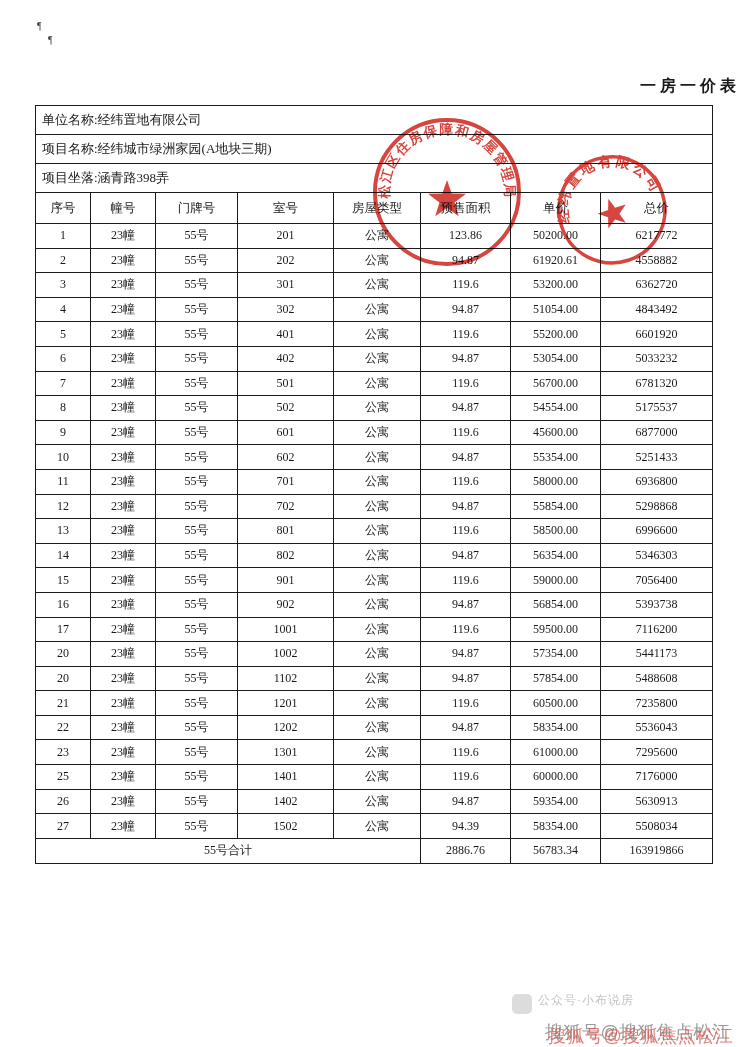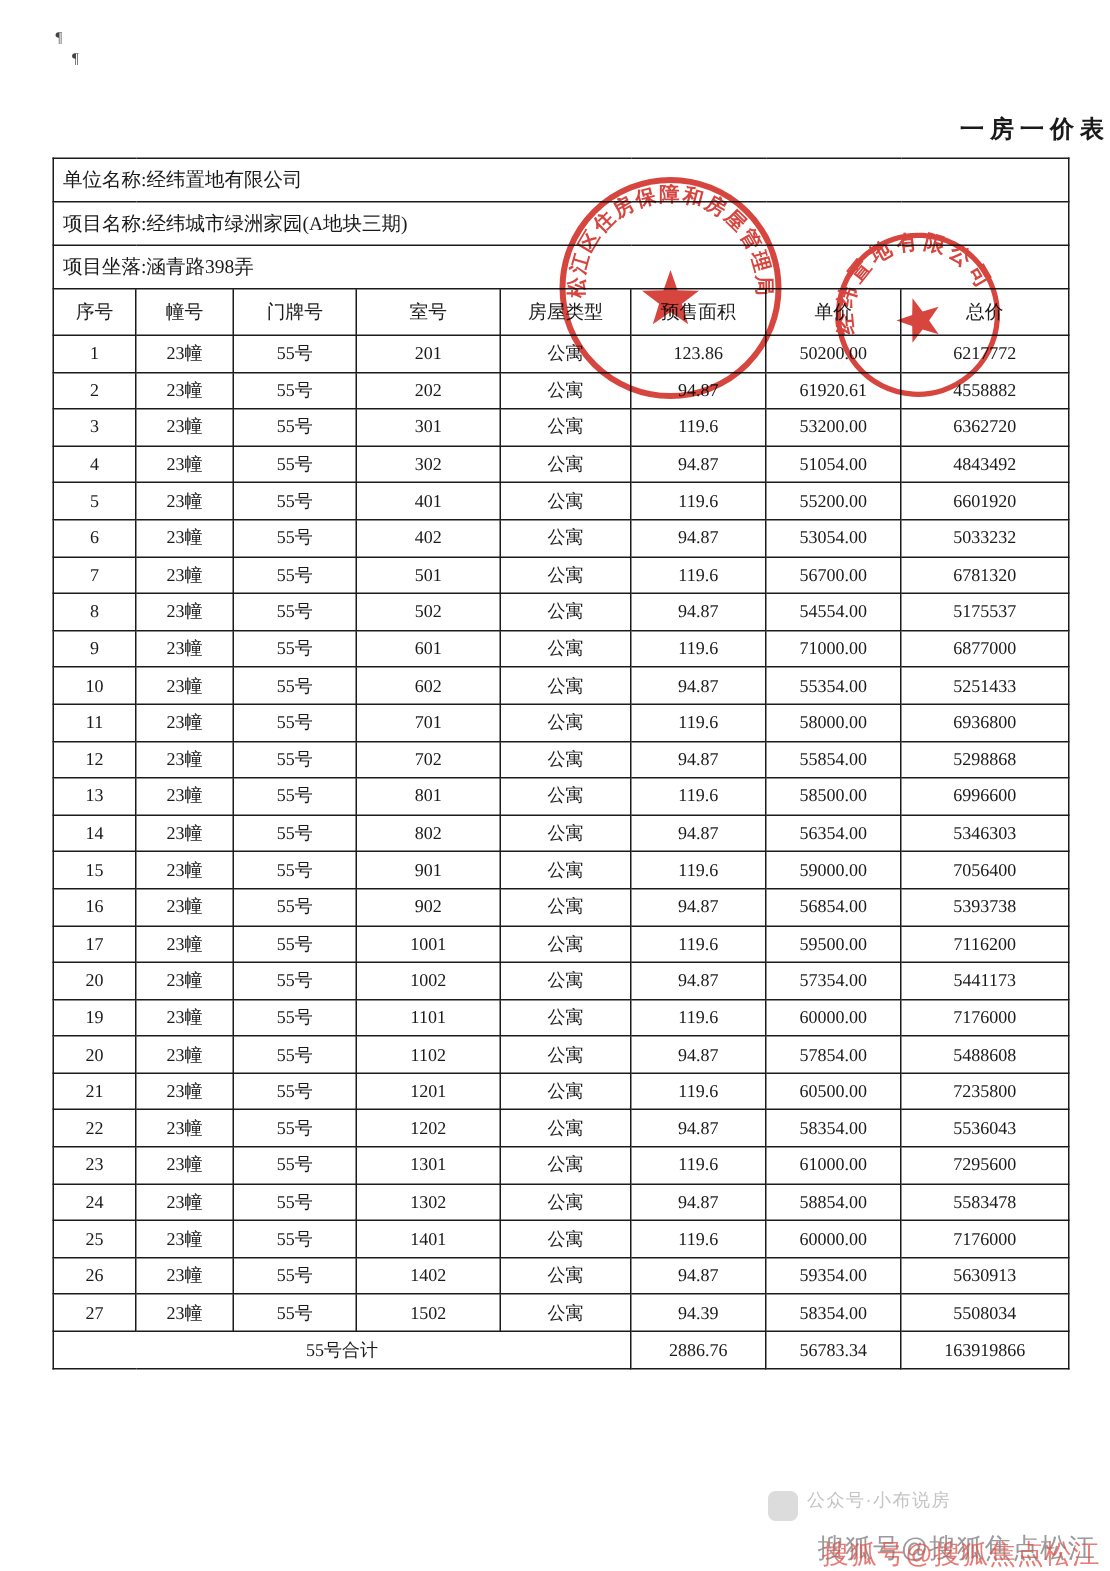--- a/index.html
+++ b/index.html
@@ -190,21 +190,21 @@
           <td>54554.00</td>
           <td>5175537</td>
         </tr>
         <tr class="data-row">
           <td>9</td>
           <td>23幢</td>
           <td>55号</td>
           <td>601</td>
           <td>公寓</td>
           <td>119.6</td>
-          <td>71000.00</td>
+          <td>45600.00</td>
           <td>6877000</td>
         </tr>
         <tr class="data-row">
           <td>10</td>
           <td>23幢</td>
           <td>55号</td>
           <td>602</td>
           <td>公寓</td>
           <td>94.87</td>
           <td>55354.00</td>
@@ -284,30 +284,20 @@
           <td>20</td>
           <td>23幢</td>
           <td>55号</td>
           <td>1002</td>
           <td>公寓</td>
           <td>94.87</td>
           <td>57354.00</td>
           <td>5441173</td>
         </tr>
         <tr class="data-row">
-          <td>19</td>
-          <td>23幢</td>
-          <td>55号</td>
-          <td>1101</td>
-          <td>公寓</td>
-          <td>119.6</td>
-          <td>60000.00</td>
-          <td>7176000</td>
-        </tr>
-        <tr class="data-row">
           <td>20</td>
           <td>23幢</td>
           <td>55号</td>
           <td>1102</td>
           <td>公寓</td>
           <td>94.87</td>
           <td>57854.00</td>
           <td>5488608</td>
         </tr>
         <tr class="data-row">
@@ -332,30 +322,20 @@
         </tr>
         <tr class="data-row">
           <td>23</td>
           <td>23幢</td>
           <td>55号</td>
           <td>1301</td>
           <td>公寓</td>
           <td>119.6</td>
           <td>61000.00</td>
           <td>7295600</td>
-        </tr>
-        <tr class="data-row">
-          <td>24</td>
-          <td>23幢</td>
-          <td>55号</td>
-          <td>1302</td>
-          <td>公寓</td>
-          <td>94.87</td>
-          <td>58854.00</td>
-          <td>5583478</td>
         </tr>
         <tr class="data-row">
           <td>25</td>
           <td>23幢</td>
           <td>55号</td>
           <td>1401</td>
           <td>公寓</td>
           <td>119.6</td>
           <td>60000.00</td>
           <td>7176000</td>

